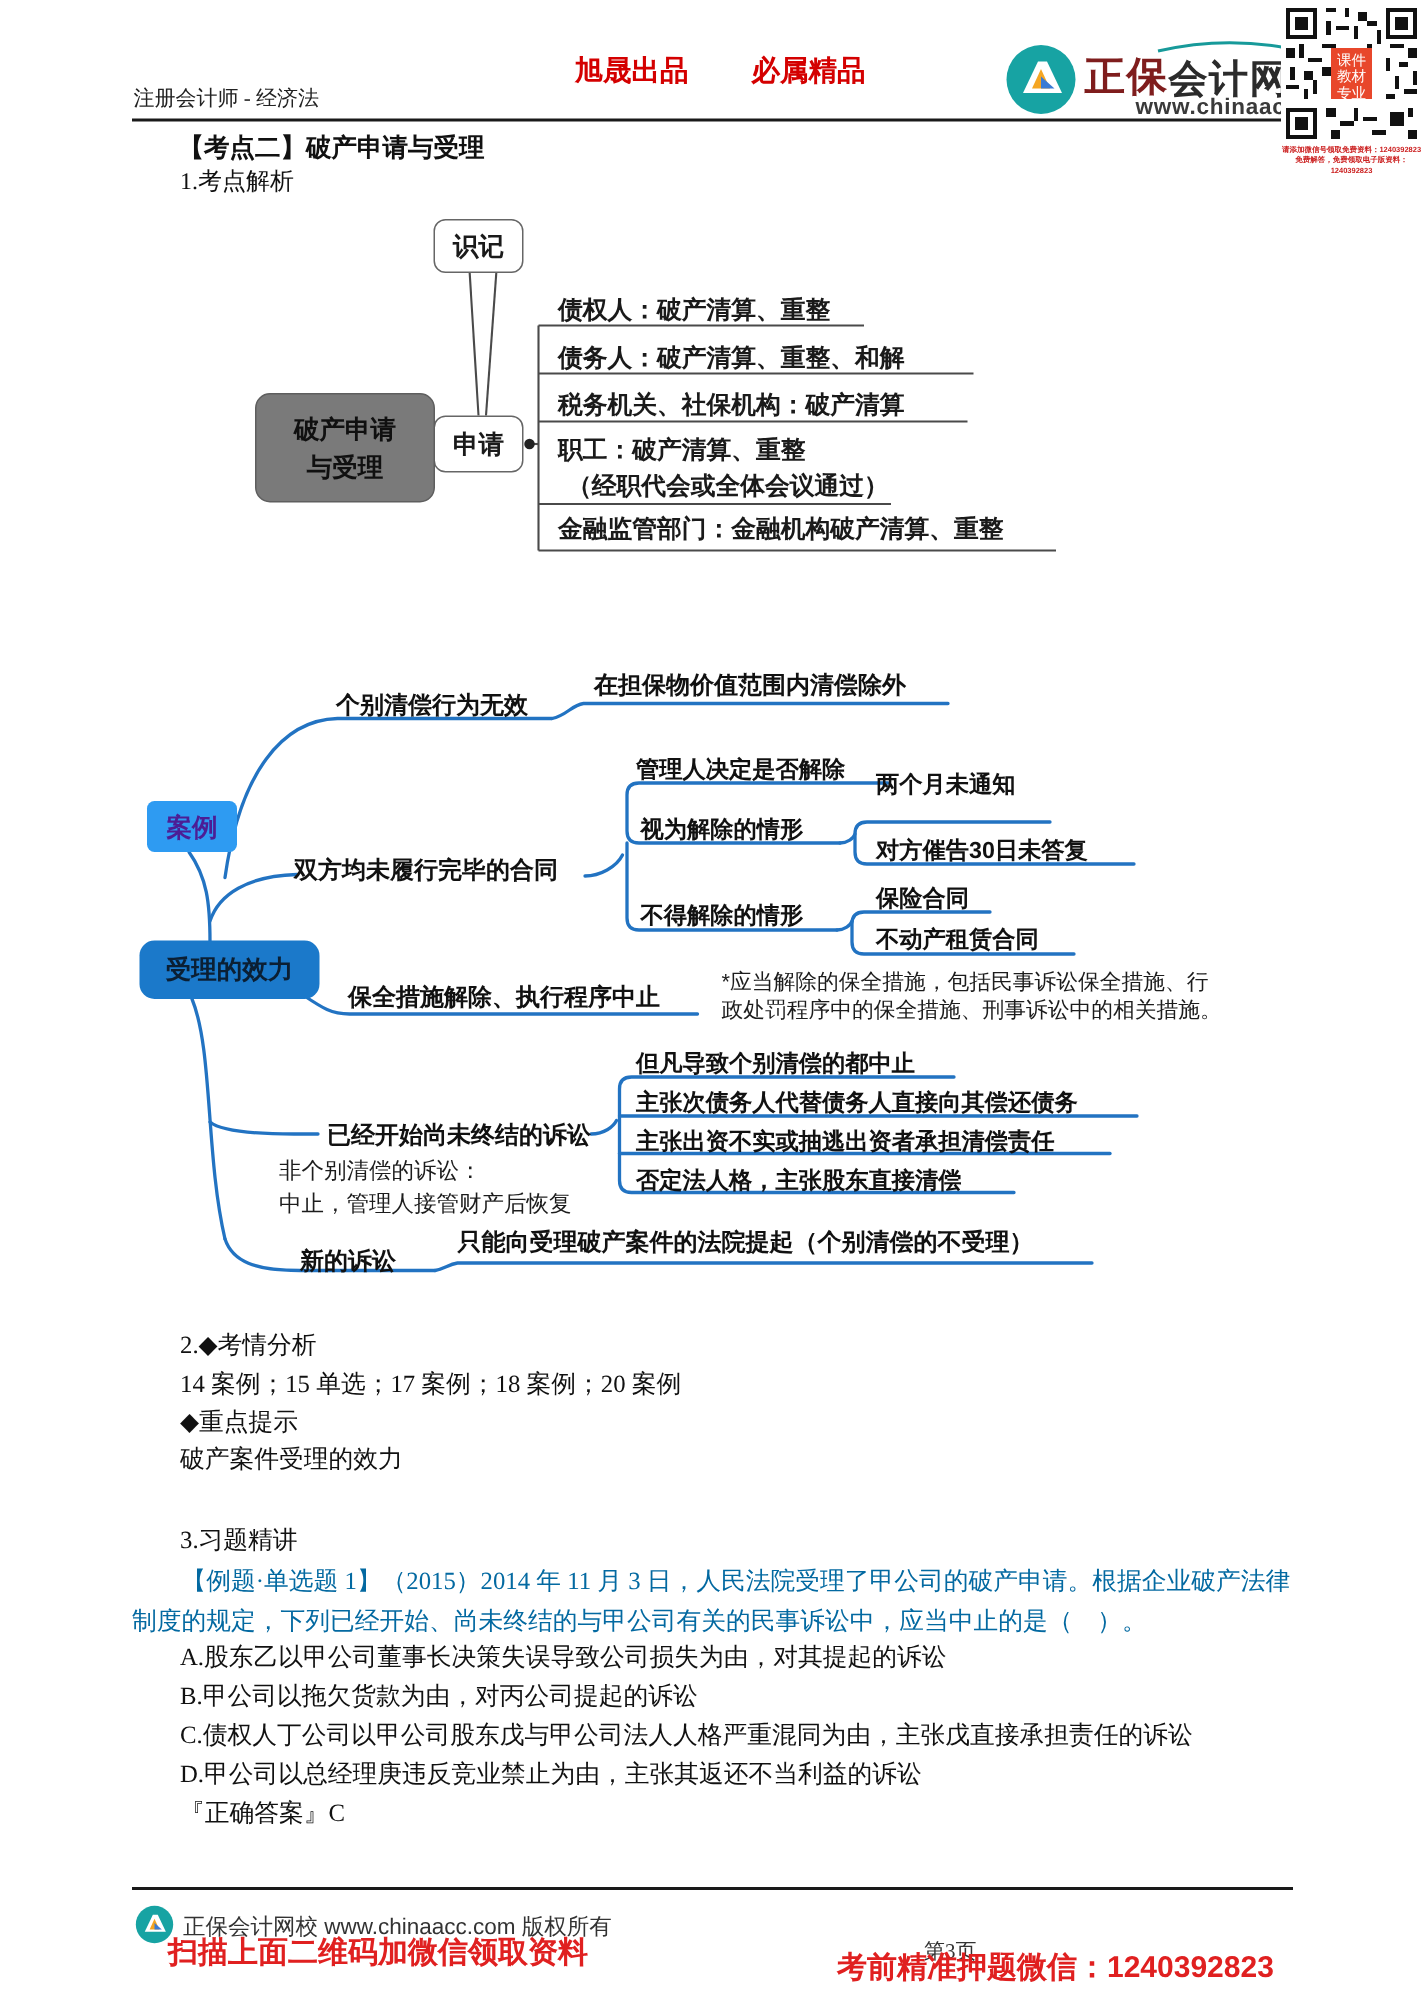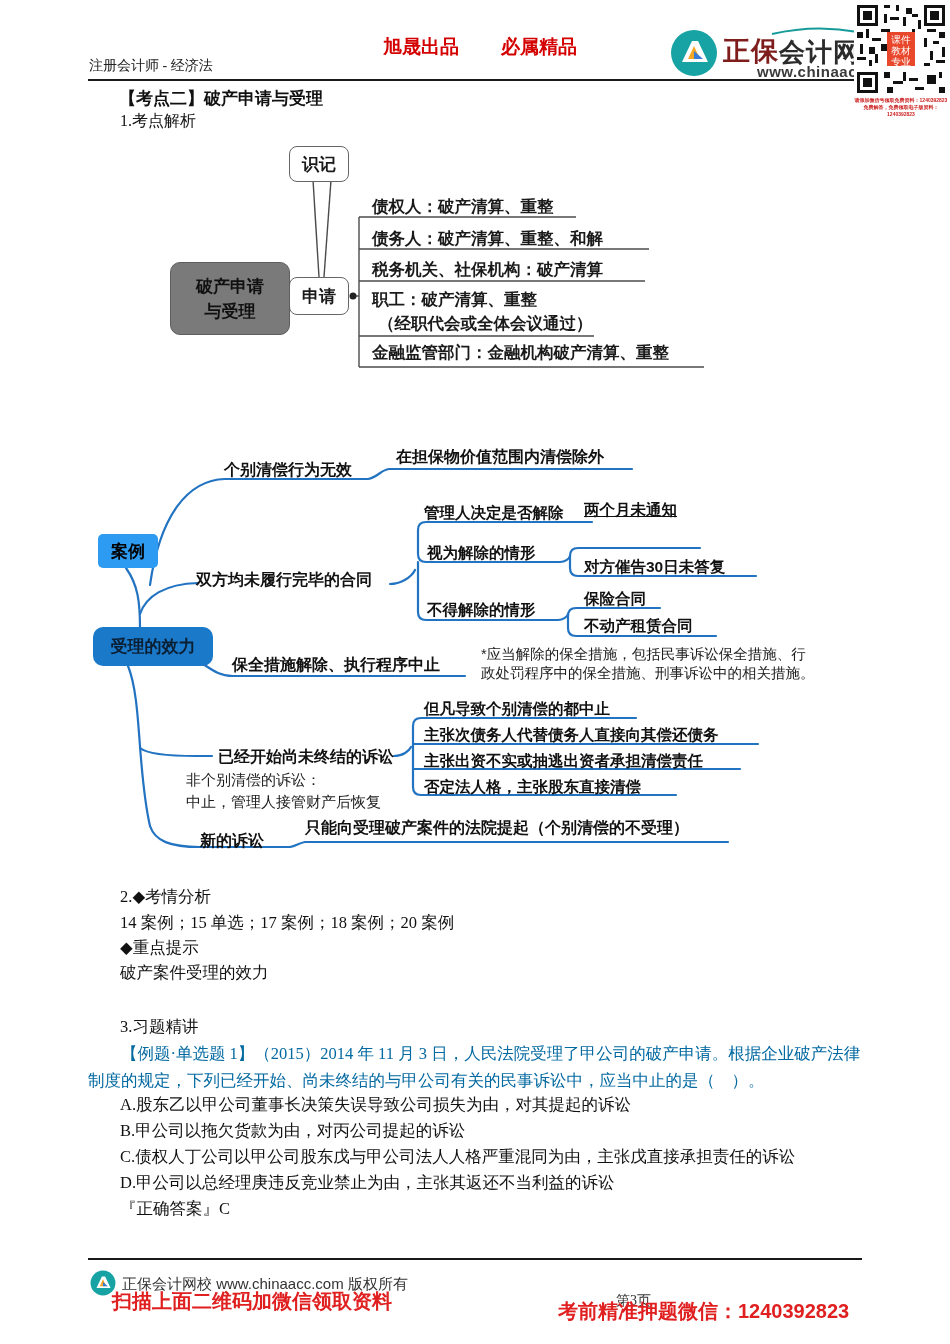--- a/index.html
+++ b/index.html
@@ -18,21 +18,21 @@
   .brand-cn2{font-size:26px;font-weight:bold;color:#2b2b2b;letter-spacing:1px;}
   .brand-url{font-size:15px;font-weight:bold;color:#3a3a3a;letter-spacing:.5px;}
   
   .node{position:absolute;z-index:2;border:1.6px solid #666;border-radius:8px;background:#fff;
         display:flex;align-items:center;justify-content:center;
         font-size:17px;font-weight:600;color:#1a1a1a;}
   .rootgray{position:absolute;z-index:2;border:1.5px solid #5e5e5e;border-radius:10px;background:#7a7a7a;
         display:flex;flex-direction:column;align-items:center;justify-content:center;
         font-size:17px;font-weight:600;color:#101010;line-height:25px;}
   .bluebox{position:absolute;z-index:2;border-radius:5px;display:flex;align-items:center;justify-content:center;
-        font-weight:700;color:#000000;}
+        font-weight:700;color:#4c1d95;}
   .d1row{font-size:16.5px;font-weight:600;color:#1a1a1a;z-index:2;}
   .d2main{font-size:16px;font-weight:700;color:#111;z-index:2;}
   .d2sub{font-size:15.5px;font-weight:600;color:#111;z-index:2;}
   .d2note{font-size:14.5px;font-weight:400;color:#1c1c1c;z-index:2;}
   
   .doc{font-size:16.5px;color:#111;font-family:"Liberation Serif","DejaVu Serif",serif;z-index:2;}
   .qpara{position:absolute;left:88px;top:1041px;width:778px;z-index:2;white-space:normal;
         font-size:16.5px;line-height:26.5px;color:#0369a1;text-indent:33px;
         font-family:"Liberation Serif","DejaVu Serif",serif;}
   
@@ -197,21 +197,21 @@
 
   <div class="bluebox" style="left:98px;top:534px;width:60px;height:34px;background:#2e9bf2;font-size:17px;">案例</div>
   <div class="bluebox" style="left:93px;top:627px;width:120px;height:39px;background:#1b79ca;border-radius:10px;font-size:17px;color:#0b1f33;">受理的效力</div>
 
   <span class="abs d2main" style="left:224px;top:460px;">个别清偿行为无效</span>
   <span class="abs d2main" style="left:396px;top:447px;">在担保物价值范围内清偿除外</span>
 
   <span class="abs d2main" style="left:196px;top:570px;">双方均未履行完毕的合同</span>
   <span class="abs d2sub" style="left:424px;top:503px;">管理人决定是否解除</span>
   <span class="abs d2sub" style="left:427px;top:543px;">视为解除的情形</span>
-  <span class="abs d2sub" style="left:584px;top:500px;text-decoration:underline;">两个月未通知</span>
+  <span class="abs d2sub" style="left:584px;top:513px;">两个月未通知</span>
   <span class="abs d2sub" style="left:584px;top:557px;">对方催告30日未答复</span>
   <span class="abs d2sub" style="left:427px;top:600px;">不得解除的情形</span>
   <span class="abs d2sub" style="left:584px;top:589px;">保险合同</span>
   <span class="abs d2sub" style="left:584px;top:616px;">不动产租赁合同</span>
 
   <span class="abs d2main" style="left:232px;top:655px;">保全措施解除、执行程序中止</span>
   <span class="abs d2note" style="left:481px;top:645px;">*应当解除的保全措施，包括民事诉讼保全措施、行</span>
   <span class="abs d2note" style="left:481px;top:664px;">政处罚程序中的保全措施、刑事诉讼中的相关措施。</span>
 
   <span class="abs d2main" style="left:218px;top:747px;">已经开始尚未终结的诉讼</span>

